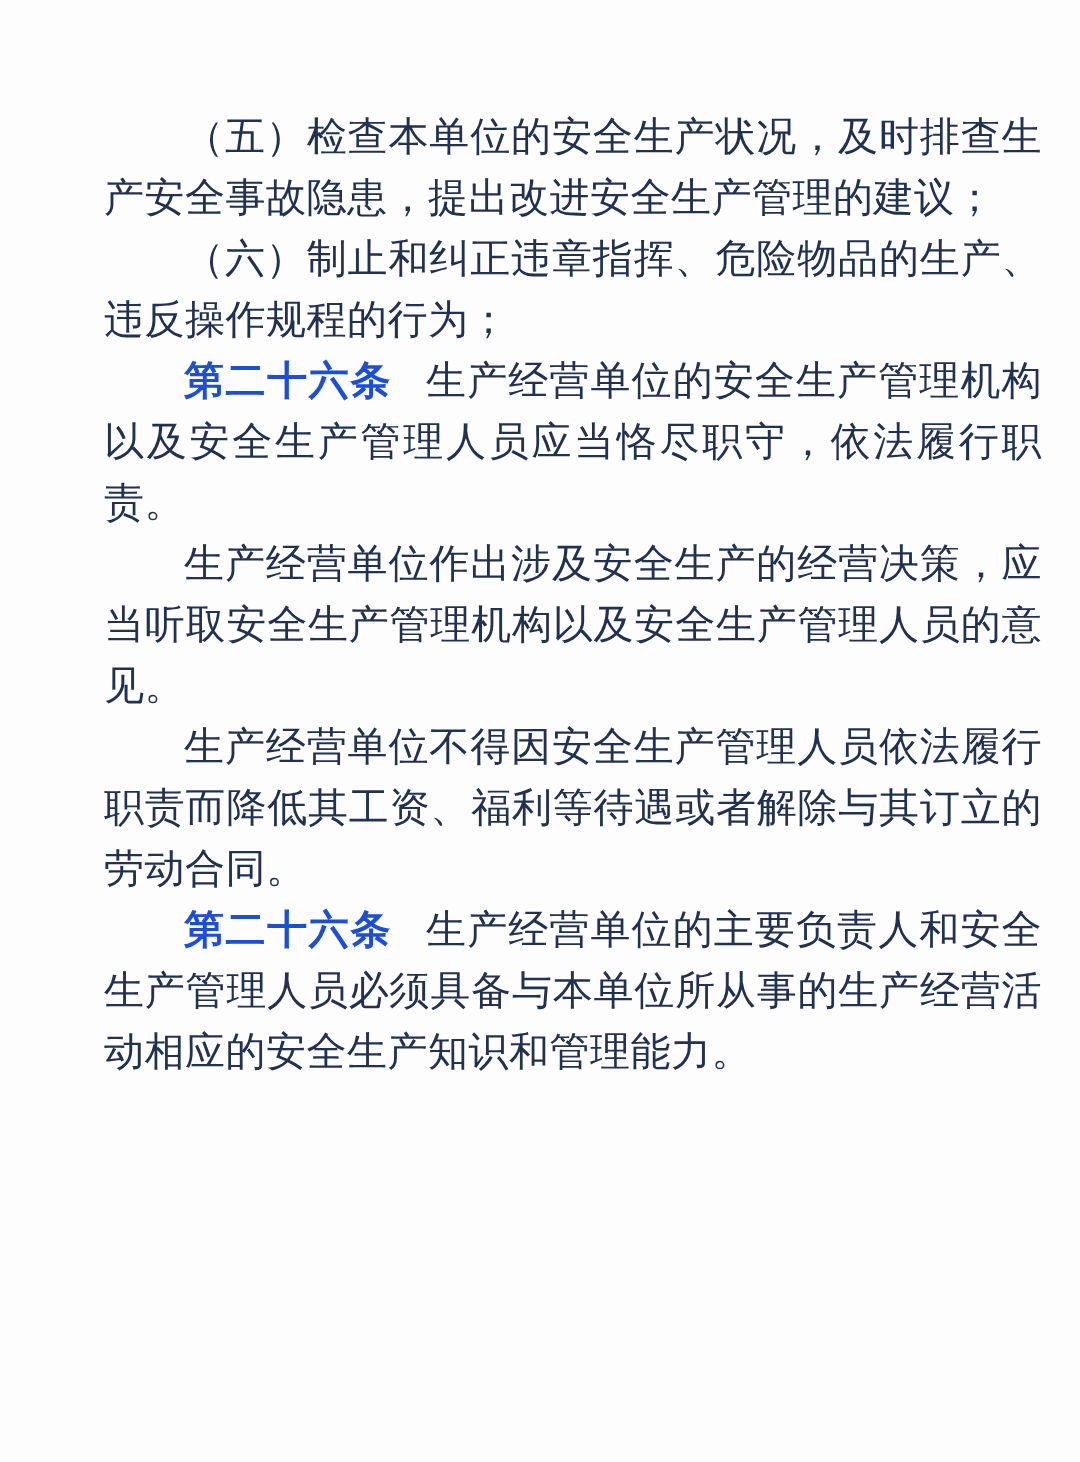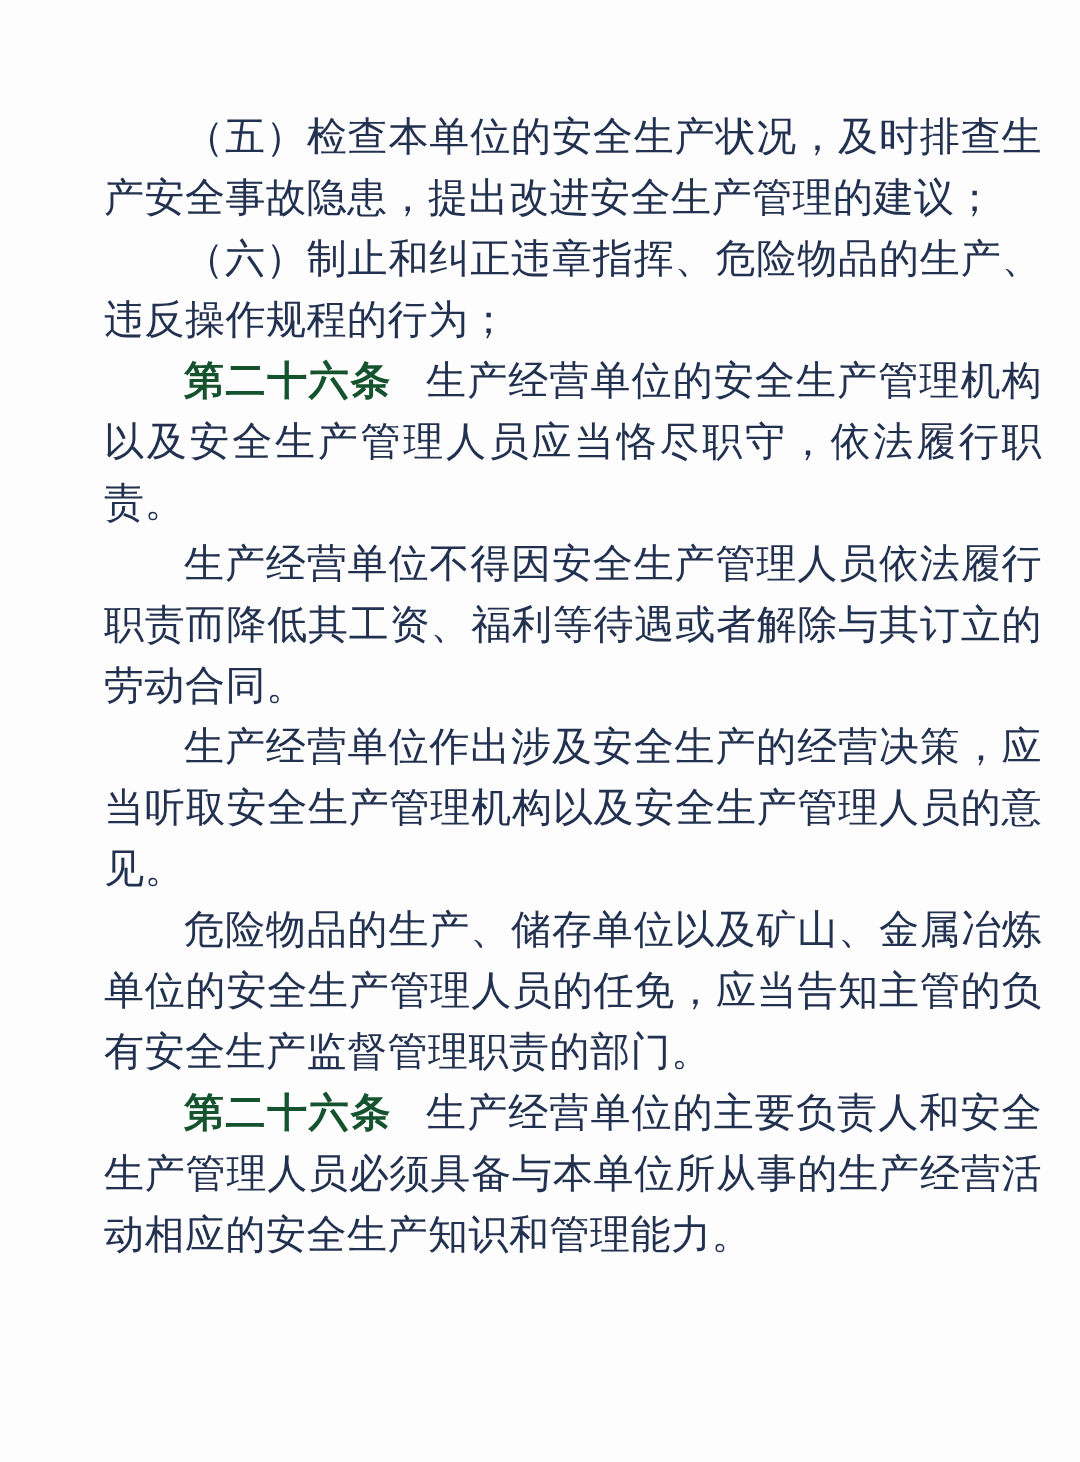--- a/index.html
+++ b/index.html
@@ -25,41 +25,40 @@
     padding: 0;
     text-indent: 2em;
     text-align: justify;
     word-break: break-all;
     overflow-wrap: anywhere;
     letter-spacing: 0.5px;
   }
   .doc p .article-no {
     font-family: "Liberation Sans", "DejaVu Sans", sans-serif;
     font-weight: 700;
-    color: #14532d;
+    color: #1d4ed8;
     margin-right: 0.85em;
     letter-spacing: 1px;
   }
 </style>
 </head>
 <body>
 
 <div class="page">
   <div class="doc">
 
     <p><span>（五）检查本单位的安全生产状况，及时排查生产安全事故隐患，提出改进安全生产管理的建议；</span></p>
 
     <p><span>（六）制止和纠正违章指挥、危险物品的生产、违反操作规程的行为；</span></p>
 
 
 
     <p><span class="article-no">第二十六条</span><span>生产经营单位的安全生产管理机构以及安全生产管理人员应当恪尽职守，依法履行职责。</span></p>
 
+    <p><span>生产经营单位作出涉及安全生产的经营决策，应当听取安全生产管理机构以及安全生产管理人员的意见。</span></p>
+
     <p><span>生产经营单位不得因安全生产管理人员依法履行职责而降低其工资、福利等待遇或者解除与其订立的劳动合同。</span></p>
 
-    <p><span>生产经营单位作出涉及安全生产的经营决策，应当听取安全生产管理机构以及安全生产管理人员的意见。</span></p>
-
-    <p><span>危险物品的生产、储存单位以及矿山、金属冶炼单位的安全生产管理人员的任免，应当告知主管的负有安全生产监督管理职责的部门。</span></p>
 
     <p><span class="article-no">第二十六条</span><span>生产经营单位的主要负责人和安全生产管理人员必须具备与本单位所从事的生产经营活动相应的安全生产知识和管理能力。</span></p>
 
   </div>
 </div>
 
 </body></html>

